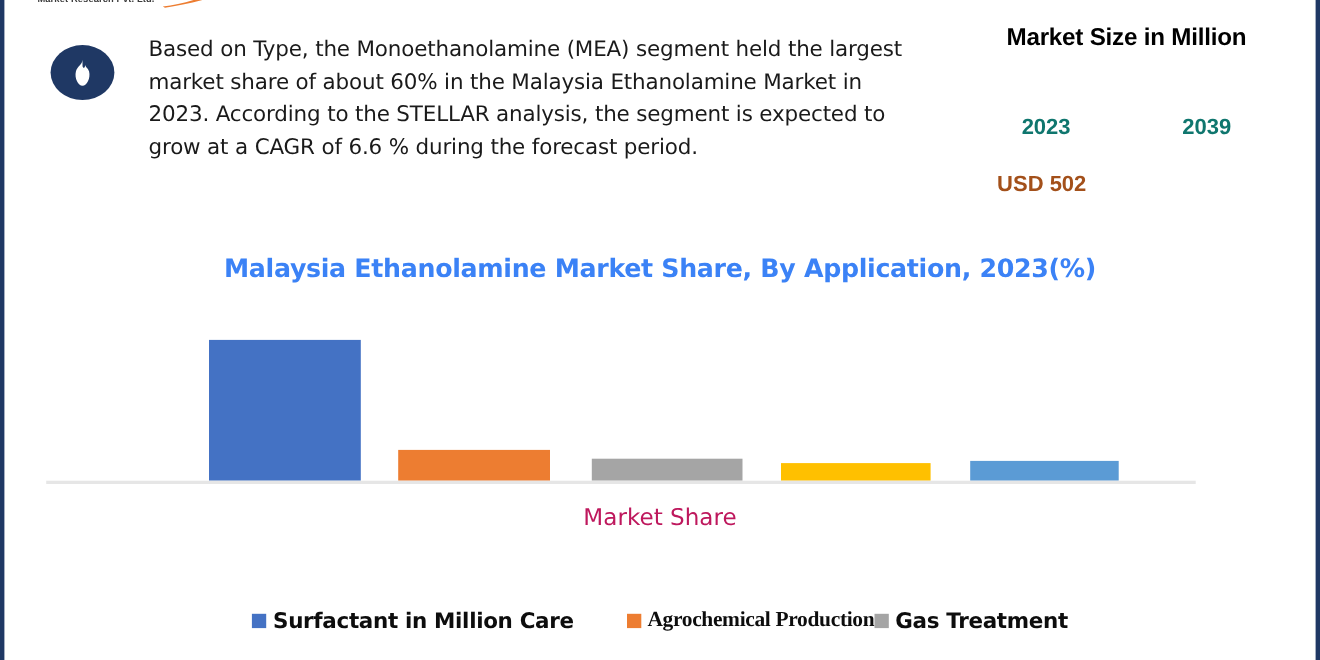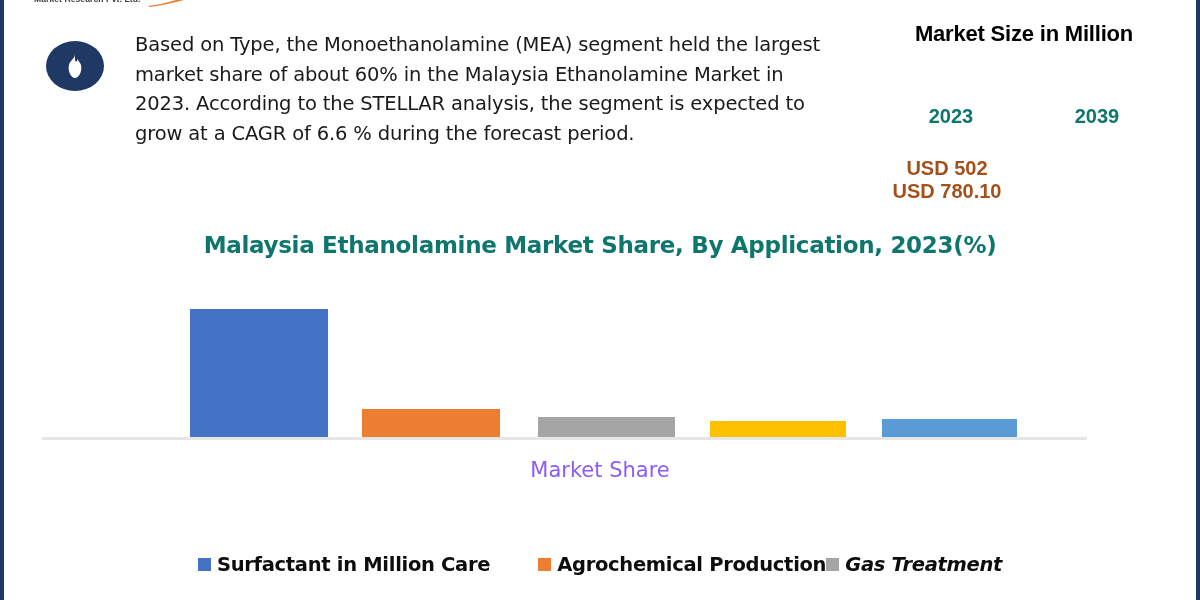--- a/index.html
+++ b/index.html
@@ -127,21 +127,21 @@
 
   
   .chart-title {
     position: absolute;
     left: 0;
     right: 0;
     top: 232px;
     text-align: center;
     font-size: 23px;
     font-weight: bold;
-    color: #0f766e;
+    color: #3b82f6;
     letter-spacing: -0.3px;
     font-family: "DejaVu Sans", sans-serif;
   }
 
   .plot {
     position: absolute;
     left: 38px;
     top: 295px;
     width: 1045px;
     height: 145px;
@@ -166,21 +166,21 @@
     bottom: 0;
   }
 
   .axis-label {
     position: absolute;
     left: 0;
     right: 0;
     top: 458px;
     text-align: center;
     font-size: 21px;
-    color: #8b5cf6;
+    color: #be185d;
     font-family: "DejaVu Sans", sans-serif;
   }
 
   
   .legend {
     position: absolute;
     left: 0;
     right: 0;
     top: 553px;
     display: flex;
@@ -226,21 +226,20 @@
   <div class="intro">Based on Type, the Monoethanolamine (MEA) segment held the largest market share of about 60% in the Malaysia Ethanolamine Market in 2023. According to the STELLAR analysis, the segment is expected to grow at a CAGR of 6.6 % during the forecast period.</div>
 
   <div class="msize">
     <div class="msize-title">Market Size in Million</div>
     <div class="msize-years">
       <div class="msize-year">2023</div>
       <div class="msize-year">2039</div>
     </div>
     <div class="msize-values">
       <div class="msize-value">USD 502</div>
-      <div class="msize-value">USD 780.10</div>
     </div>
   </div>
 
   <div class="chart-title">Malaysia Ethanolamine Market Share, By Application, 2023(%)</div>
 
   <div class="plot">
     <div class="bars">
         <div class="bar" style="left: 148px; width: 138px; height: 128px; background: rgb(68, 114, 196);"></div>
         <div class="bar" style="left: 320px; width: 138px; height: 28px; background: rgb(237, 125, 49);"></div>
         <div class="bar" style="left: 496px; width: 137px; height: 20px; background: rgb(165, 165, 165);"></div>
@@ -250,23 +249,23 @@
     <div class="axis-line"></div>
   </div>
 
   <div class="axis-label">Market Share</div>
 
   <div class="legend">
       <div class="legend-item">
         <span class="legend-swatch" style="background: rgb(68, 114, 196);"></span>
         <span>Surfactant in Million Care</span>
       </div>
-      <div class="legend-item" style="margin-left: 48px;">
+      <div class="legend-item" style="margin-left: 48px; font-family: Liberation Serif, serif;">
         <span class="legend-swatch" style="background: rgb(237, 125, 49);"></span>
         <span>Agrochemical Production</span>
       </div>
-      <div class="legend-item" style=" font-style: italic;">
+      <div class="legend-item" style="">
         <span class="legend-swatch" style="background: rgb(165, 165, 165);"></span>
         <span>Gas Treatment</span>
       </div>
     </div>
 
 </div>
 
 </body></html>

